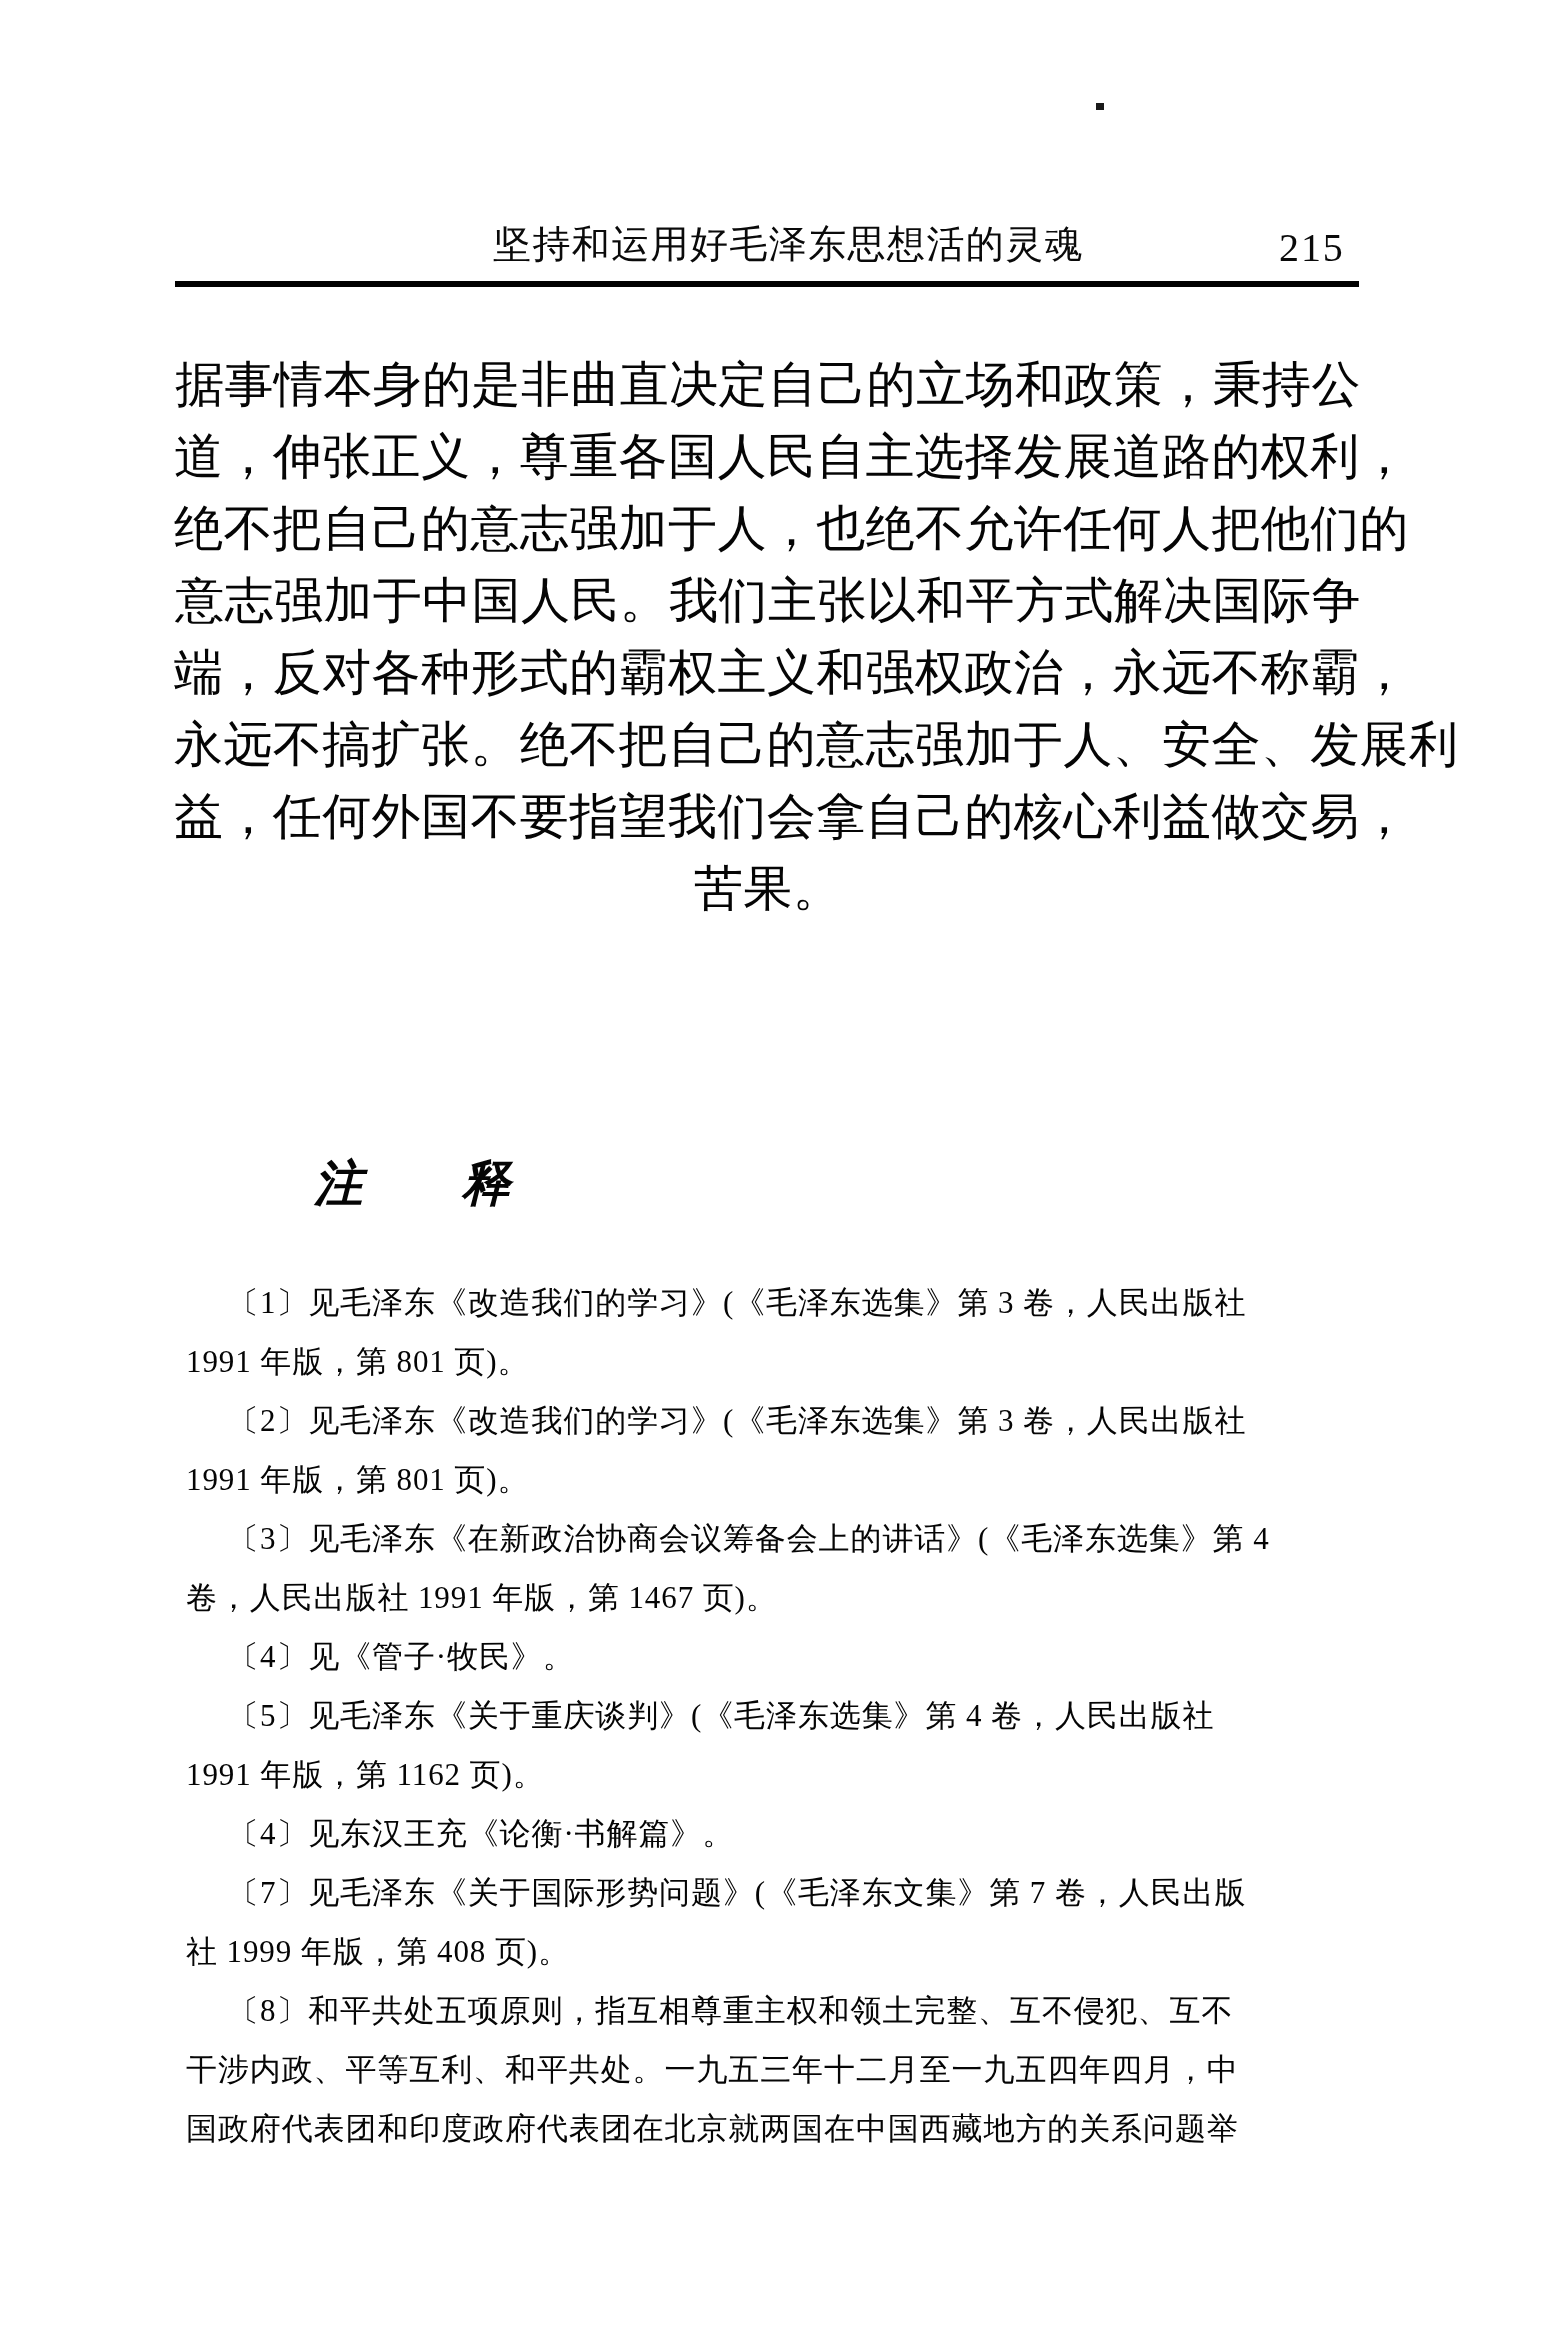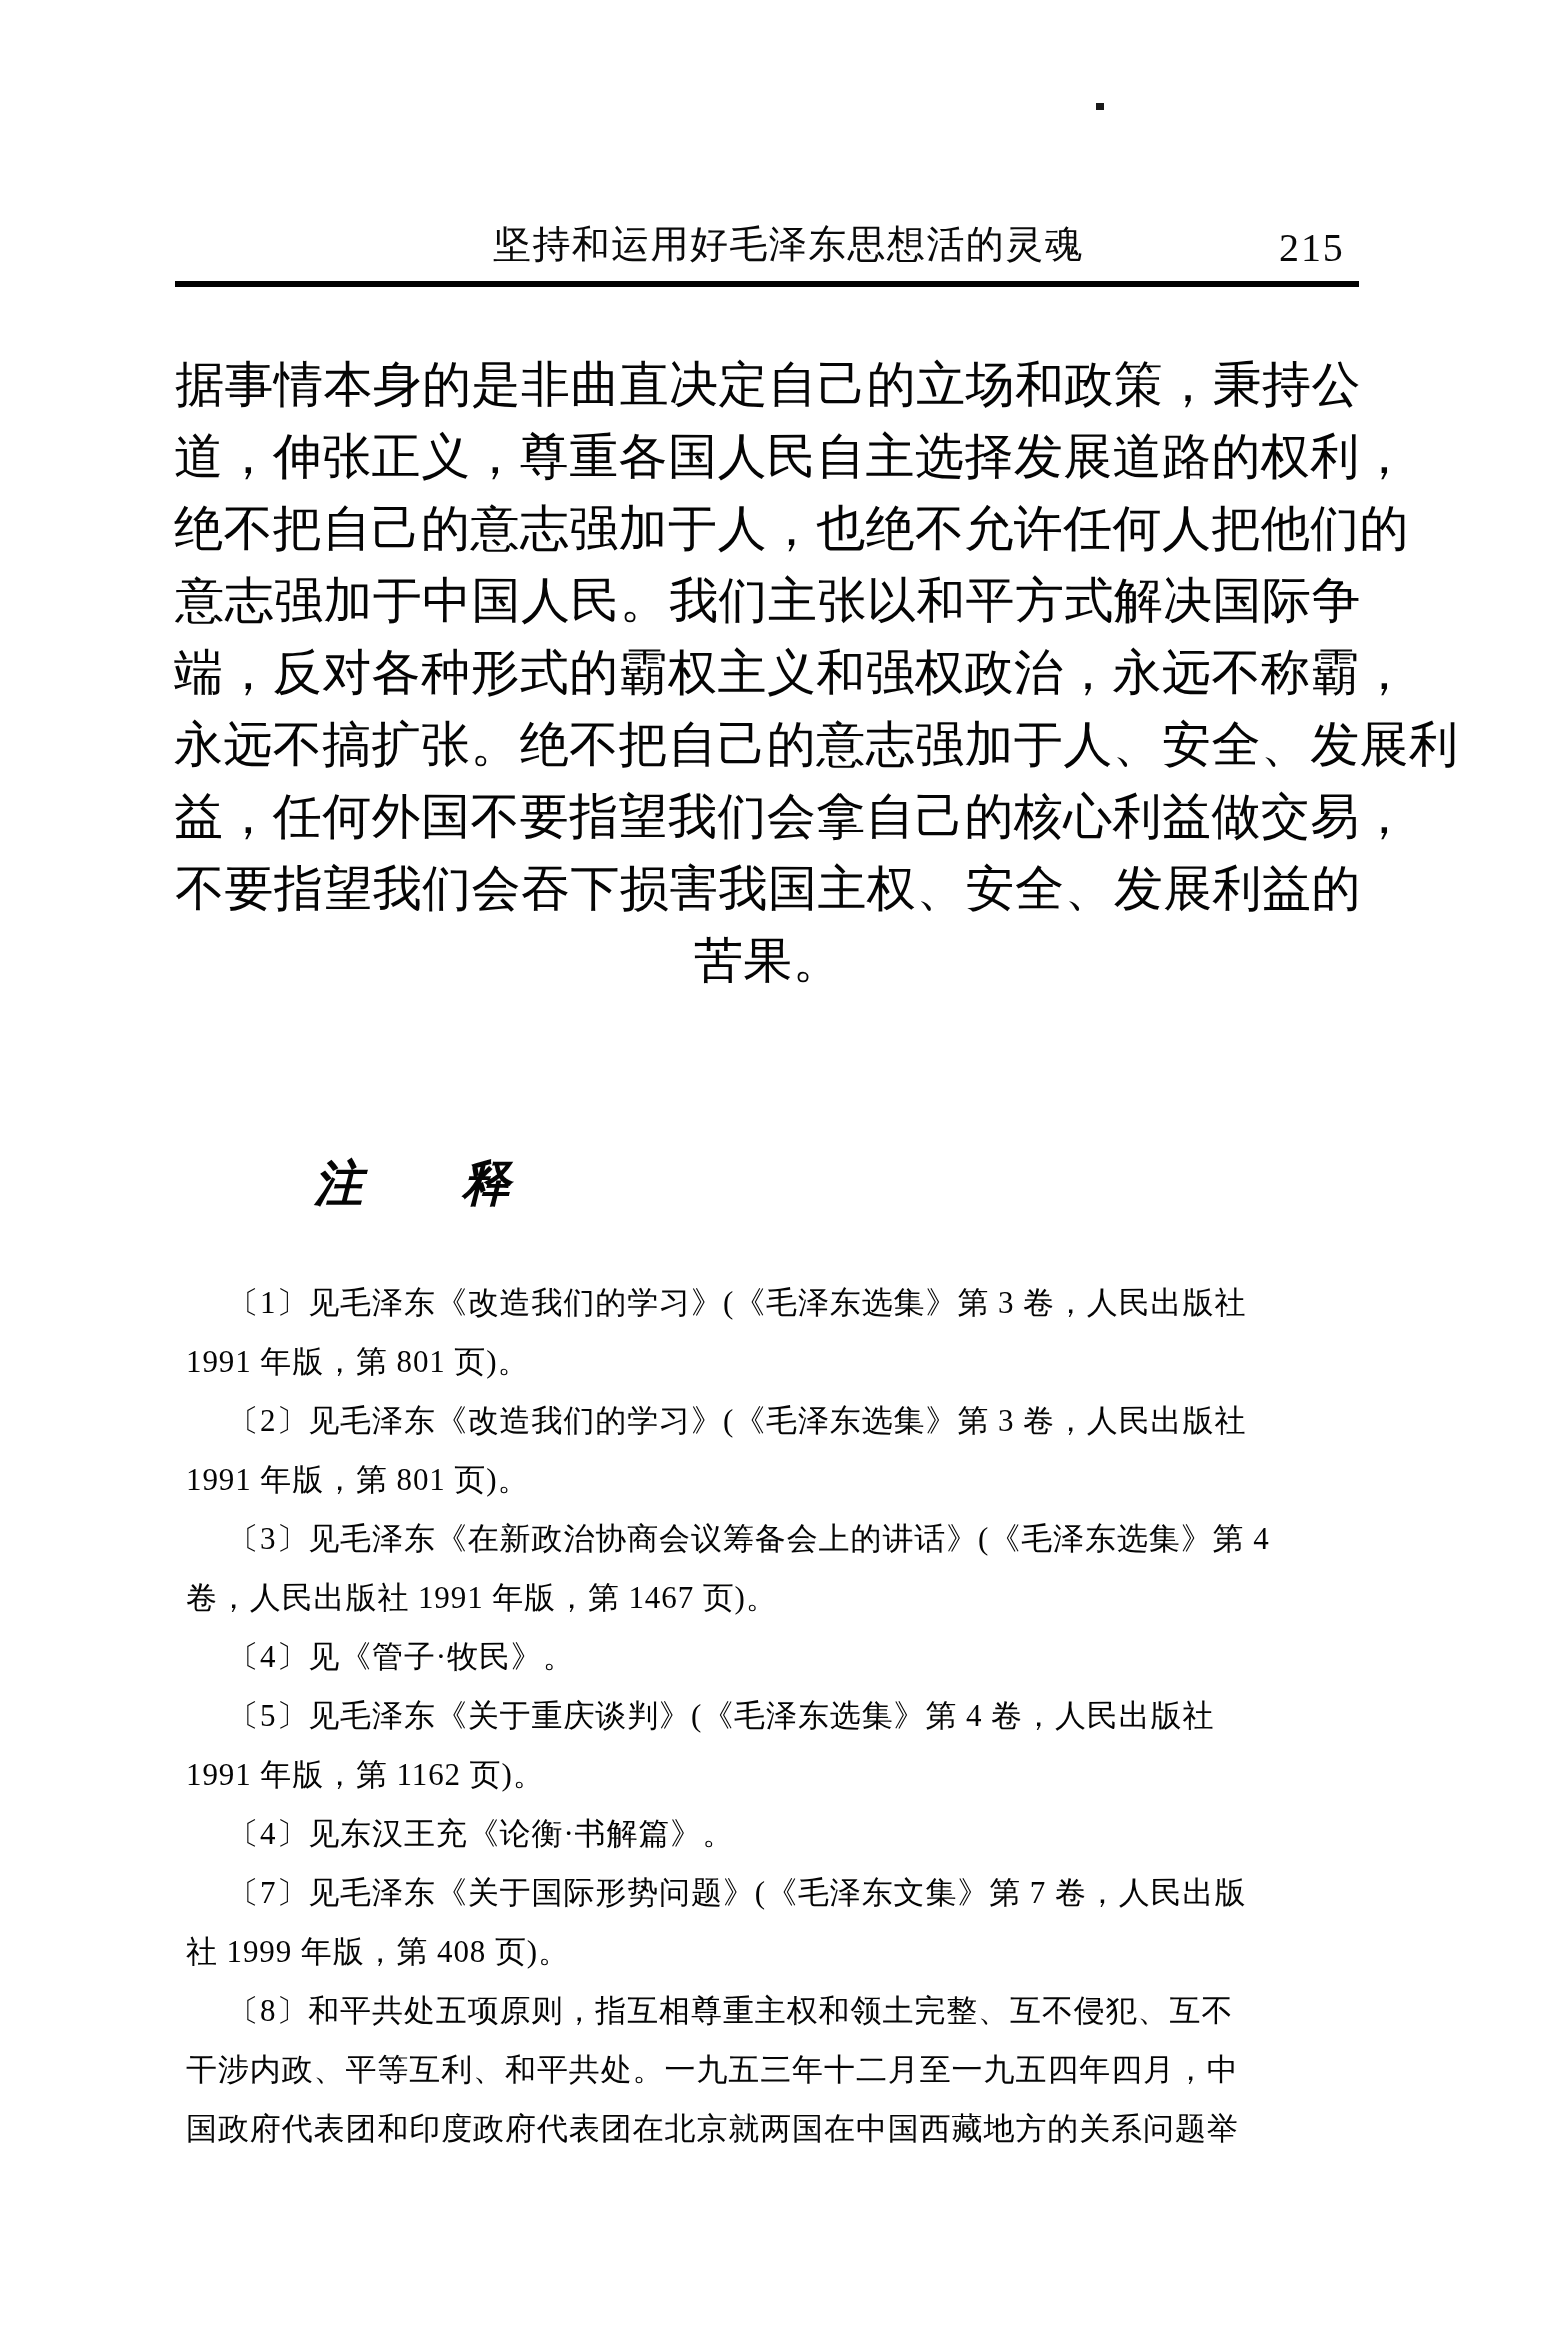--- a/index.html
+++ b/index.html
@@ -109,21 +109,20 @@
   <div class="rule"></div>
 
   <main class="body-block">
     <div class="body-line">据事情本身的是非曲直决定自己的立场和政策，秉持公</div>
     <div class="body-line">道，伸张正义，尊重各国人民自主选择发展道路的权利，</div>
     <div class="body-line">绝不把自己的意志强加于人，也绝不允许任何人把他们的</div>
     <div class="body-line">意志强加于中国人民。我们主张以和平方式解决国际争</div>
     <div class="body-line">端，反对各种形式的霸权主义和强权政治，永远不称霸，</div>
     <div class="body-line">永远不搞扩张。绝不把自己的意志强加于人、安全、发展利</div>
     <div class="body-line">益，任何外国不要指望我们会拿自己的核心利益做交易，</div>
-    <div class="body-line">不要指望我们会吞下损害我国主权、安全、发展利益的</div>
     <div class="body-line">苦果。</div>
   </main>
 
   <h2 class="notes-heading">注　　释</h2>
 
   <section class="notes-block">
     <div class="note-line indent">〔1〕见毛泽东《改造我们的学习》(《毛泽东选集》第 3 卷，人民出版社</div>
     <div class="note-line">1991 年版，第 801 页)。</div>
     <div class="note-line indent">〔2〕见毛泽东《改造我们的学习》(《毛泽东选集》第 3 卷，人民出版社</div>
     <div class="note-line">1991 年版，第 801 页)。</div>

